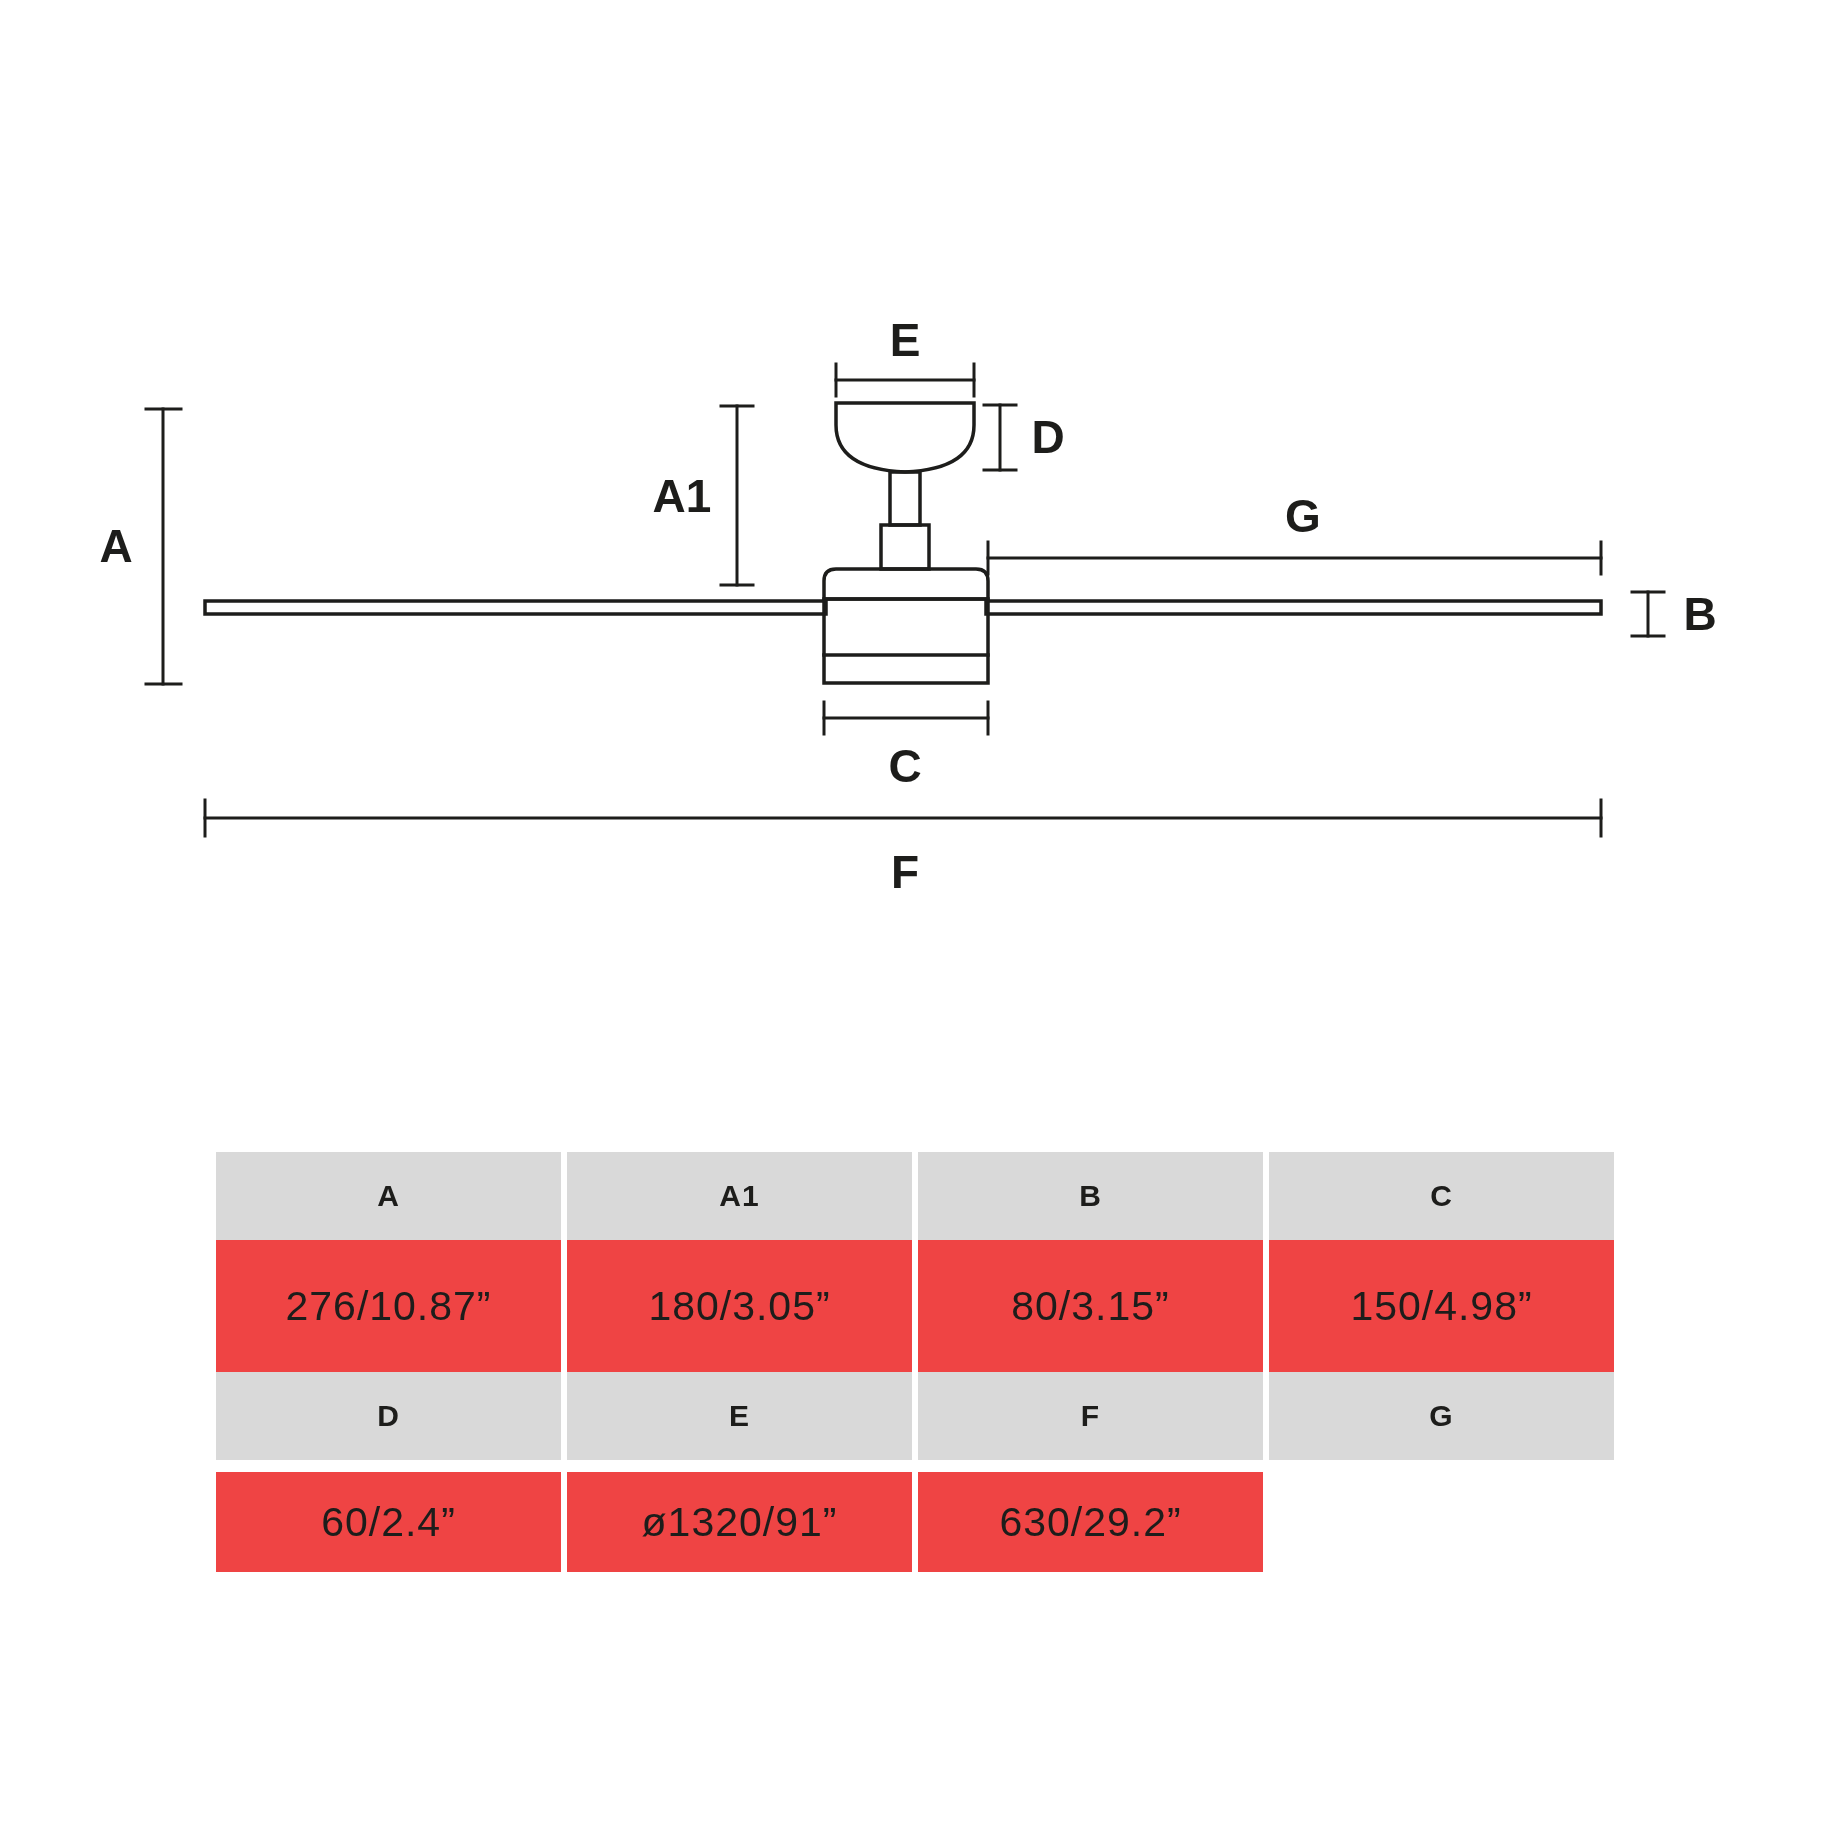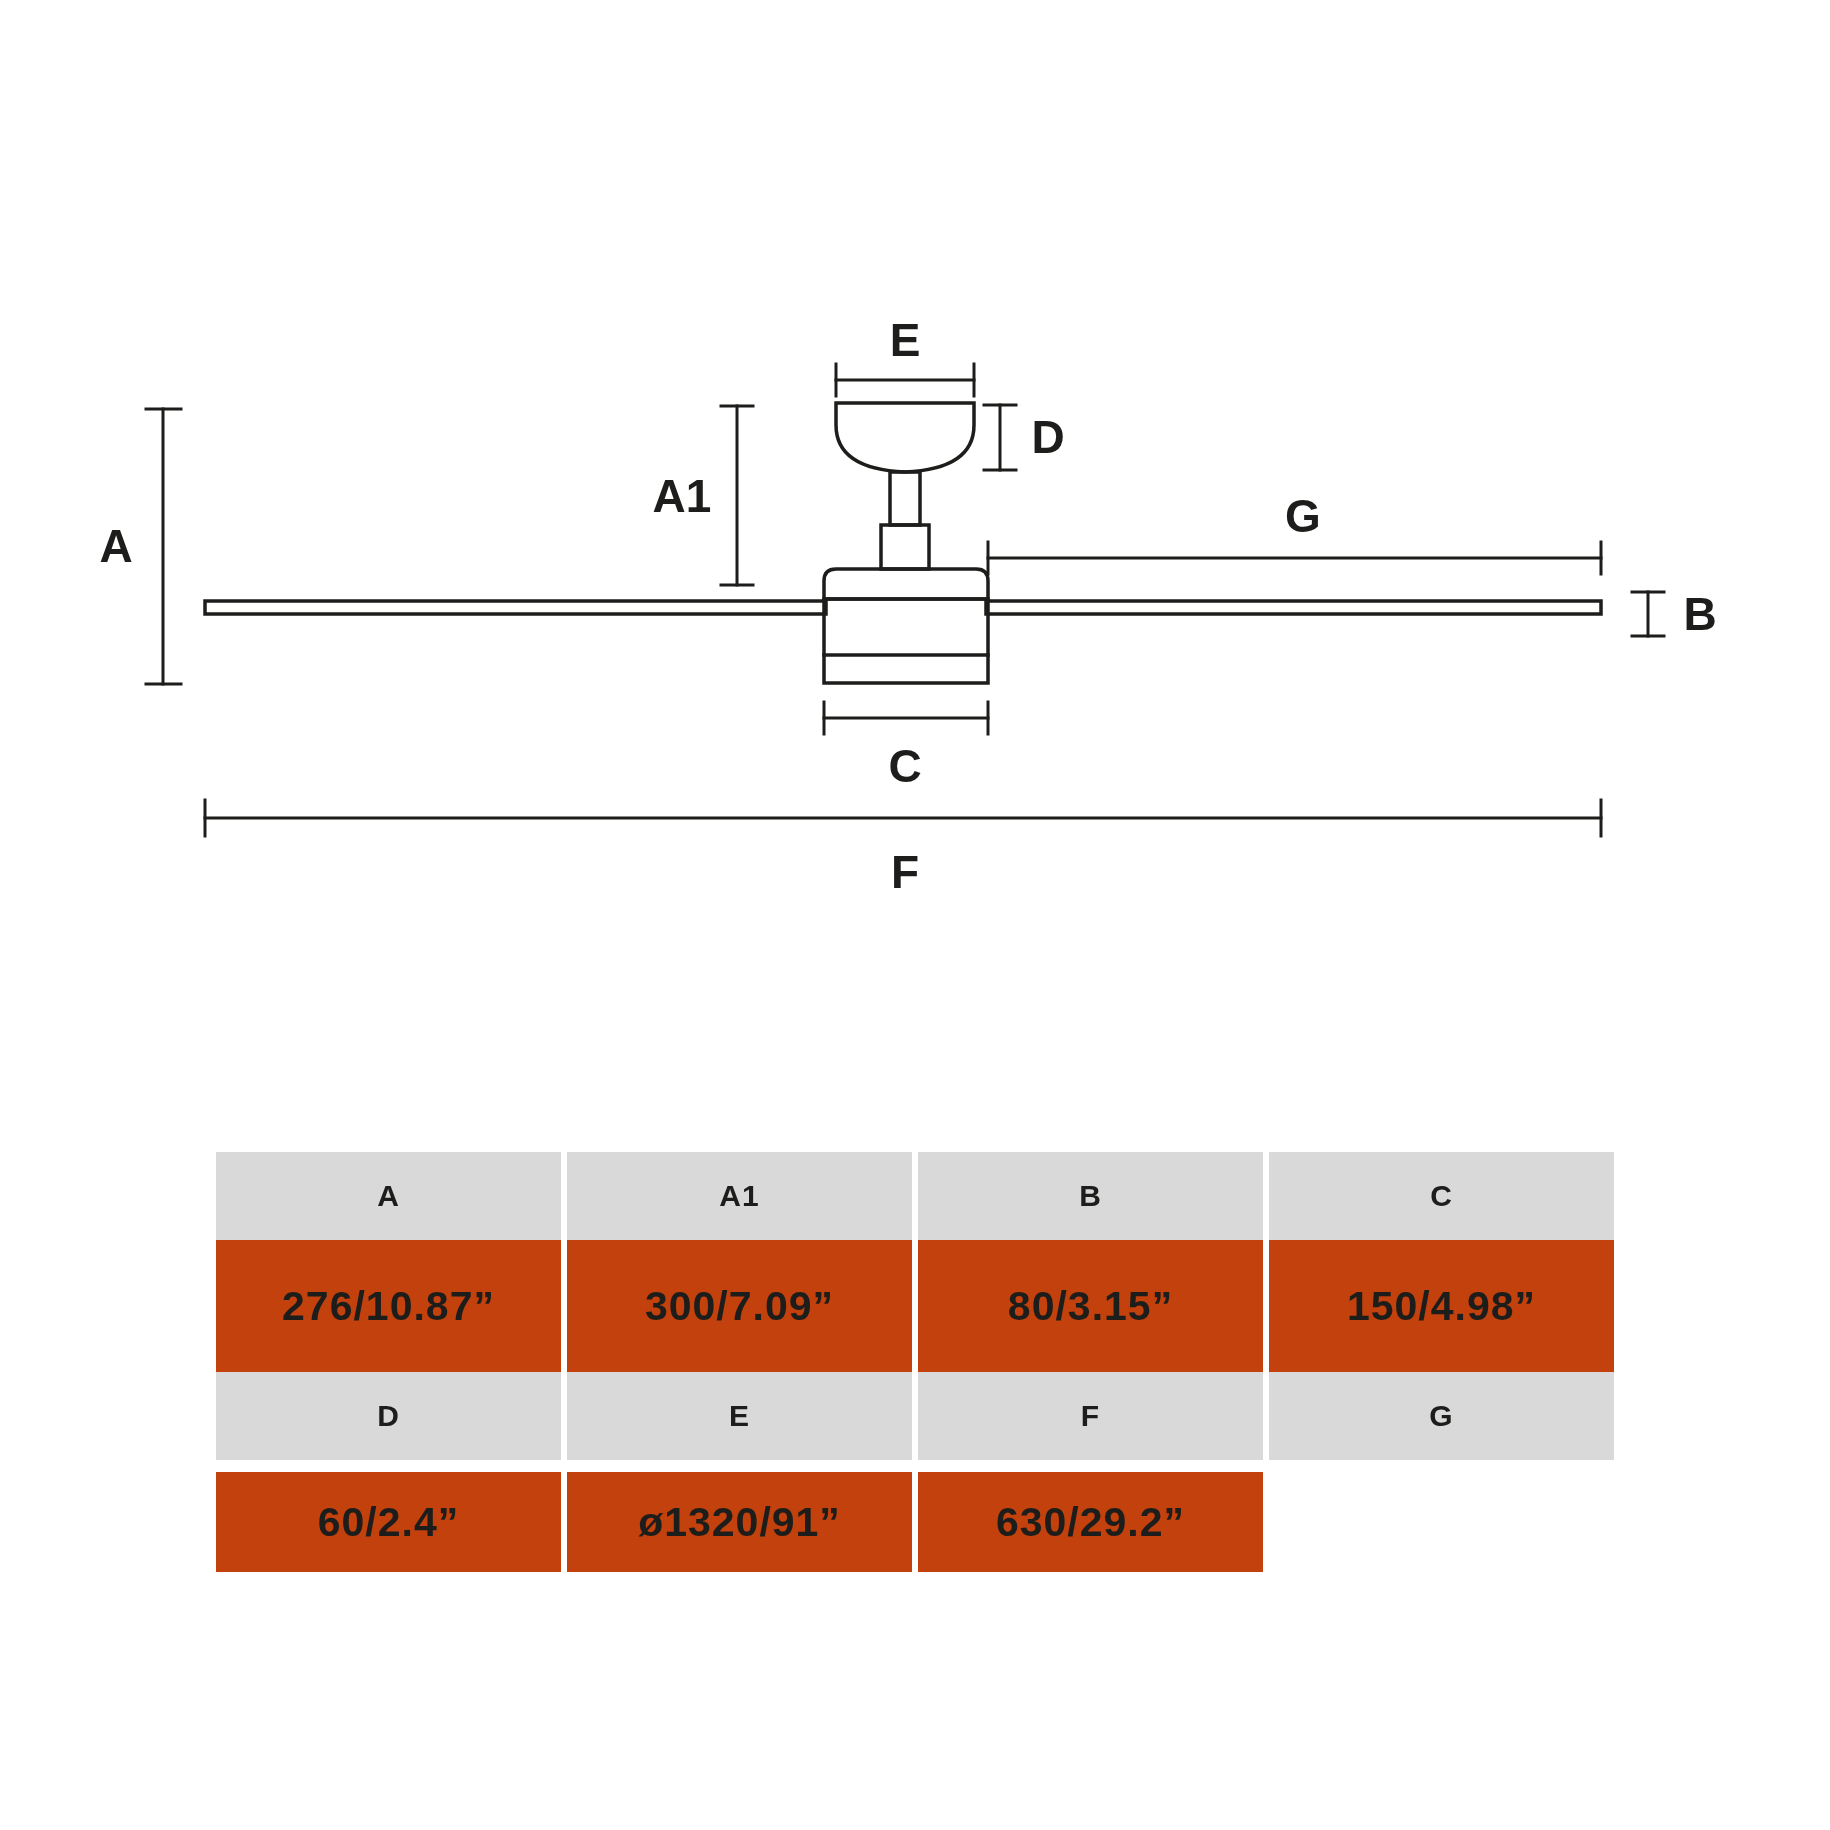--- a/index.html
+++ b/index.html
@@ -49,23 +49,23 @@
   .cell.head {
     background: #d9d9d9;
     height: 88px;
     font-weight: bold;
     font-size: 30px;
     letter-spacing: 1px;
   }
   .t-row.vals1 .cell { height: 132px; }
   .t-row.vals2 .cell { height: 100px; margin-top: 12px; }
   .cell.val {
-    background: #c2410c;
+    background: #ef4444;
     font-size: 41px;
-    font-weight: 700;
+    font-weight: 400;
     letter-spacing: 1px;
   }
 </style>
 </head>
 <body>
 
 <div class="page">
 
   <div class="diagram-wrap">
     <svg width="1830" height="1100" viewBox="0 0 1830 1100">
@@ -149,21 +149,21 @@
 
     <div class="t-row heads">
       <div class="cell head">A</div>
       <div class="cell head">A1</div>
       <div class="cell head">B</div>
       <div class="cell head">C</div>
     </div>
 
     <div class="t-row vals1">
       <div class="cell val">276/10.87”</div>
-      <div class="cell val">300/7.09”</div>
+      <div class="cell val">180/3.05”</div>
       <div class="cell val">80/3.15”</div>
       <div class="cell val">150/4.98”</div>
     </div>
 
     <div class="t-row heads">
       <div class="cell head">D</div>
       <div class="cell head">E</div>
       <div class="cell head">F</div>
       <div class="cell head">G</div>
     </div>

